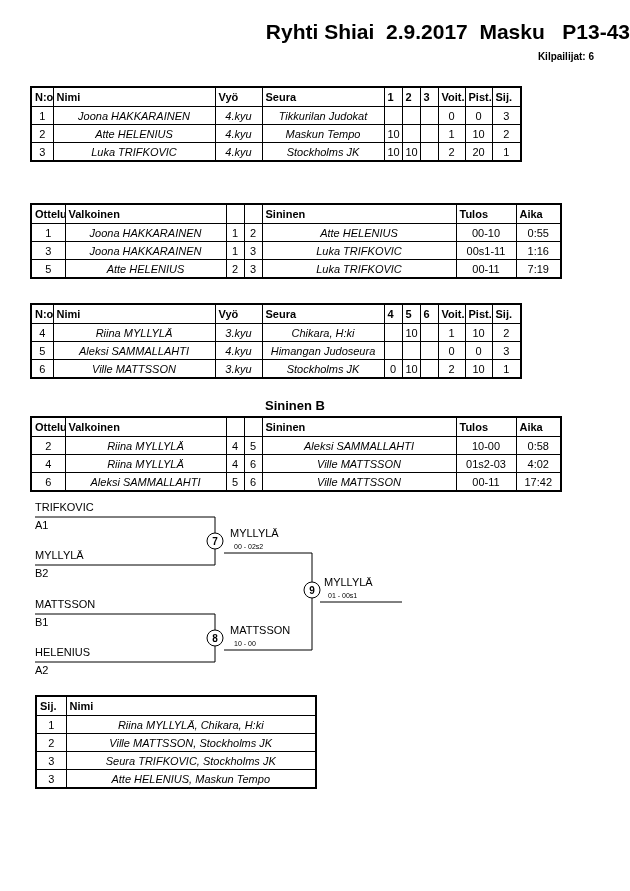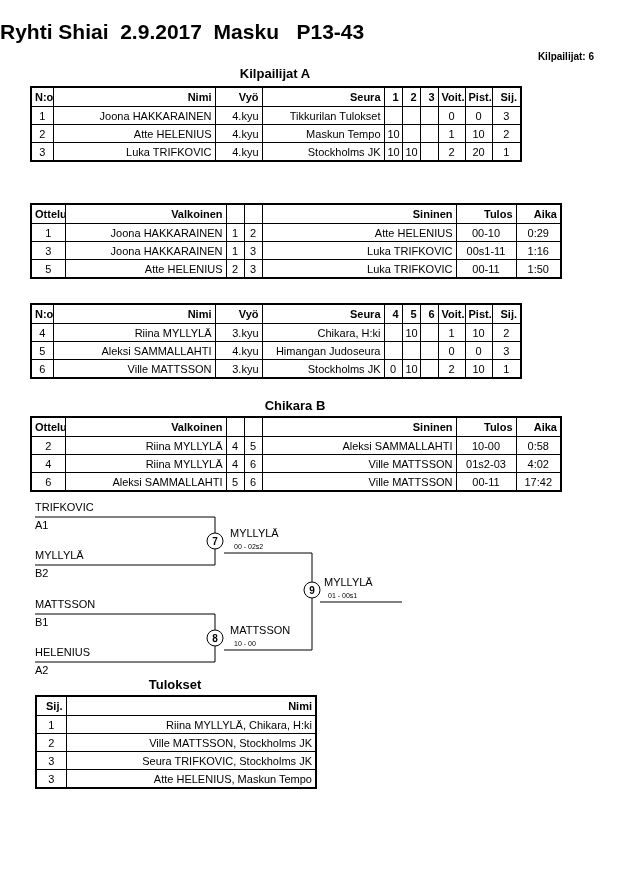--- a/index.html
+++ b/index.html
@@ -2,56 +2,55 @@
 <html><head>
 <meta charset="utf-8">
 <style>
   html,body { margin:0; padding:0; background:#fff; }
   .page {
     position:relative; width:630px; height:891px; background:#ffffff;
     font-family:"Liberation Sans", sans-serif; color:#000; overflow:hidden;
   }
   .title {
     position:absolute; top:20px; left:0; width:100%;
-    text-align:left; font-size:21px; font-weight:bold; white-space:pre;
+    text-align:right; font-size:21px; font-weight:bold; white-space:pre;
   }
   .comp-count {
     position:absolute; top:51px; right:36px;
     font-size:10px; font-weight:bold;
   }
   .section-heading {
     position:absolute; font-size:13px; font-weight:bold; text-align:center;
   }
   table.tbl {
     position:absolute; border-collapse:collapse; table-layout:fixed;
     border:2px solid #000; background:#fff;
   }
   table.tbl th, table.tbl td {
     border:1px solid #000; font-size:11px; padding:0 3px;
     height:17px; overflow:hidden; white-space:nowrap;
   }
-  table.tbl th { font-weight:bold; text-align:right; height:18px; }
-  td.l { text-align:right; }
+  table.tbl th { font-weight:bold; text-align:left; height:18px; }
+  td.l { text-align:center;font-style:italic; }
   td.c { text-align:center; }
   svg.bracket { position:absolute; left:0; top:492px; }
   svg.bracket text { fill:#000; font-family:"Liberation Sans", sans-serif; }
   .bname  { font-size:11px; }
   .bseed  { font-size:11px; }
   .bscore { font-size:7px; }
   .bnum   { font-size:10px; font-weight:bold; text-anchor:middle; }
 </style>
 </head>
 <body>
 
 <div class="page">
 
   <div class="title">Ryhti Shiai  2.9.2017  Masku   P13-43</div>
   <div class="comp-count">Kilpailijat: 6</div>
 
-  <div class="section-heading" style="top:66px;left:30px;width:490px;">Kilpailijat A</div>
 
   <table class="tbl" style="top:86px;left:30px;width:490px;">
     <colgroup>
       <col style="width:22px">
         <col style="width:162px">
         <col style="width:47px">
         <col style="width:122px">
       <col style="width:18px">
         <col style="width:18px">
         <col style="width:18px">
@@ -71,21 +70,21 @@
         <th>Voit.</th>
         <th>Pist.</th>
         <th>Sij.</th>
       </tr>
     </thead>
     <tbody>
       <tr>
         <td class="c">1</td>
         <td class="l">Joona HAKKARAINEN</td>
         <td class="l">4.kyu</td>
-        <td class="l">Tikkurilan Tulokset</td>
+        <td class="l">Tikkurilan Judokat</td>
         <td class="c"></td>
         <td class="c"></td>
         <td class="c"></td>
         <td class="c">0</td>
         <td class="c">0</td>
         <td class="c">3</td>
       </tr>
       <tr>
         <td class="c">2</td>
         <td class="l">Atte HELENIUS</td>
@@ -136,39 +135,39 @@
       </tr>
     </thead>
     <tbody>
       <tr>
         <td class="c">1</td>
         <td class="l">Joona HAKKARAINEN</td>
         <td class="c">1</td>
         <td class="c">2</td>
         <td class="l">Atte HELENIUS</td>
         <td class="c">00-10</td>
-        <td class="c">0:29</td>
+        <td class="c">0:55</td>
       </tr>
       <tr>
         <td class="c">3</td>
         <td class="l">Joona HAKKARAINEN</td>
         <td class="c">1</td>
         <td class="c">3</td>
         <td class="l">Luka TRIFKOVIC</td>
         <td class="c">00s1-11</td>
         <td class="c">1:16</td>
       </tr>
       <tr>
         <td class="c">5</td>
         <td class="l">Atte HELENIUS</td>
         <td class="c">2</td>
         <td class="c">3</td>
         <td class="l">Luka TRIFKOVIC</td>
         <td class="c">00-11</td>
-        <td class="c">1:50</td>
+        <td class="c">7:19</td>
       </tr>
     </tbody>
   </table>
 
 
   <table class="tbl" style="top:303px;left:30px;width:490px;">
     <colgroup>
       <col style="width:22px">
         <col style="width:162px">
         <col style="width:47px">
@@ -227,21 +226,21 @@
         <td class="c">0</td>
         <td class="c">10</td>
         <td class="c"></td>
         <td class="c">2</td>
         <td class="c">10</td>
         <td class="c">1</td>
       </tr>
     </tbody>
   </table>
 
-  <div class="section-heading" style="top:398px;left:30px;width:530px;">Chikara B</div>
+  <div class="section-heading" style="top:398px;left:30px;width:530px;">Sininen B</div>
 
   <table class="tbl" style="top:416px;left:30px;width:530px;">
     <colgroup>
       <col style="width:34px">
         <col style="width:161px">
         <col style="width:18px">
         <col style="width:18px">
       <col style="width:194px">
         <col style="width:60px">
         <col style="width:45px">
@@ -320,21 +319,20 @@
     <text class="bnum" x="215" y="149.5">8</text>
     <text class="bname" x="230" y="142">MATTSSON</text>
     <text class="bscore" x="234" y="154">10 - 00</text>
 
     <circle cx="312" cy="98" r="8" fill="#fff" stroke="#000"></circle>
     <text class="bnum" x="312" y="101.5">9</text>
     <text class="bname" x="324" y="94">MYLLYLÄ</text>
     <text class="bscore" x="328" y="106">01 - 00s1</text>
   </svg>
 
-  <div class="section-heading" style="top:677px;left:35px;width:280px;">Tulokset</div>
 
   <table class="tbl" style="top:695px;left:35px;width:280px;">
     <colgroup>
       <col style="width:30px">
         <col style="width:250px">
     </colgroup>
     <thead>
       <tr>
         <th>Sij.</th>
         <th>Nimi</th>

